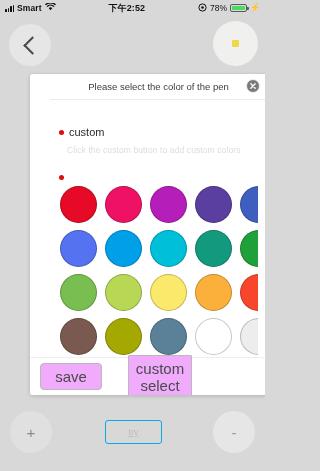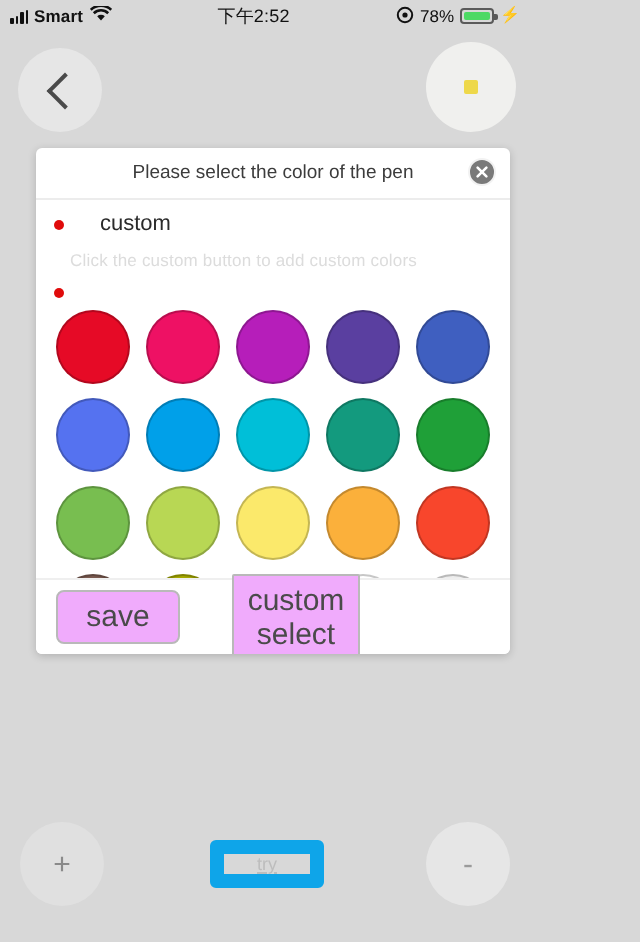--- a/index.html
+++ b/index.html
@@ -22,21 +22,21 @@
   .sb-left{display:flex;align-items:center;gap:3px;flex:0 0 auto;}
   .sb-center{flex:1 1 auto;display:flex;justify-content:center;align-items:center;}
   .sb-right{display:flex;align-items:center;gap:3px;flex:0 0 auto;}
   .signal{display:flex;align-items:flex-end;gap:1px;height:7px;}
   .signal i{display:block;width:1.5px;background:#111;border-radius:.5px;}
   .signal i:nth-child(1){height:2.5px;}
   .signal i:nth-child(2){height:4px;}
   .signal i:nth-child(3){height:5.5px;}
   .signal i:nth-child(4){height:7px;}
   .carrier{font-size:8.5px;letter-spacing:.1px;font-weight:bold;}
-  .clock{font-size:9px;font-weight:400;letter-spacing:.1px;}
+  .clock{font-size:9px;font-weight:700;letter-spacing:.1px;}
   .pct{font-size:8.5px;}
   .battery{
     width:17px;height:8px;border:1px solid #5a5a5a;border-radius:2px;
     position:relative;padding:1px;box-sizing:border-box;
   }
   .battery::after{
     content:"";position:absolute;right:-2.5px;top:2px;width:1.5px;height:3px;
     background:#5a5a5a;border-radius:0 1px 1px 0;
   }
   .battery b{display:block;height:100%;width:100%;background:#4cd964;border-radius:1px;}
@@ -55,40 +55,41 @@
     width:11px;height:11px;border-left:2px solid #4a4a4a;border-bottom:2px solid #4a4a4a;
     transform:rotate(45deg);margin-left:4px;
   }
   .pen-btn{
     right:7px;top:5px;width:45px;height:45px;background:#f0f0ee;
   }
   .pen-dot{width:7px;height:7px;background:#eed84a;border-radius:1px;}
 
   
   .dialog{
-    position:absolute;left:18px;top:74px;width:237px;height:253px;
+    position:absolute;left:30px;top:74px;width:237px;height:321px;
     background:#ffffff;border-radius:3px;
     box-shadow:0 1px 4px rgba(0,0,0,.18);
     box-sizing:border-box;
     overflow:hidden;
+    padding-left:20px;
   }
   .dlg-header{
     position:relative;height:25px;display:flex;align-items:center;justify-content:center;
     border-bottom:1px solid #ececec;
   }
   .dlg-title{font-size:9.5px;color:#3c3c3c;}
   .close-icon{
     position:absolute;right:7px;top:5px;width:14px;height:14px;border-radius:50%;
     background:#7a7a7a;display:flex;align-items:center;justify-content:center;
     border:1.2px solid #f2f2f2;box-sizing:border-box;
   }
   .close-icon svg{display:block;}
 
   .dlg-body{padding:6px 9px 0 9px;}
-  .sec-label{display:flex;align-items:center;gap:18px;margin:0 0 2px 0;}
+  .sec-label{display:flex;align-items:center;gap:5px;margin:20px 0 2px 0;}
   .bullet{width:5px;height:5px;border-radius:50%;background:#e00b0b;flex:0 0 auto;}
   .sec-label span{font-size:11px;color:#2b2b2b;}
   .hint{
     font-size:8.5px;color:#dcdcdc;margin:7px 0 9px 8px;letter-spacing:.1px;
   }
 
   .swatch-wrap{
     margin-top:4px;height:176px;overflow:hidden;position:relative;
   }
   .grid{
@@ -116,21 +117,21 @@
   .btn-custom{width:62px;border-radius:1px;}
 
   
   .bottombar{position:absolute;left:0;bottom:0;width:265px;height:76px;}
   .plus-btn{left:10px;top:16px;width:42px;height:42px;background:#e0e0e0;
     color:#8a8a8a;font-size:15px;line-height:1;}
   .minus-btn{right:10px;top:16px;width:42px;height:42px;background:#e6e6e6;
     color:#9a9a9a;font-size:15px;line-height:1;}
   .try-btn{
     position:absolute;left:105px;top:25px;width:57px;height:24px;
-    border:7px solid #0ea5e9;border-radius:3px;background:transparent;
+    border:1px solid #0ea5e9;border-radius:3px;background:transparent;
     display:flex;align-items:center;justify-content:center;
     font-size:9px;color:#bdbdbd;box-sizing:border-box;text-decoration:underline;
   }
 </style>
 </head>
 <body>
 
 <div class="statusbar">
   <div class="sb-left">
     <span class="signal">

